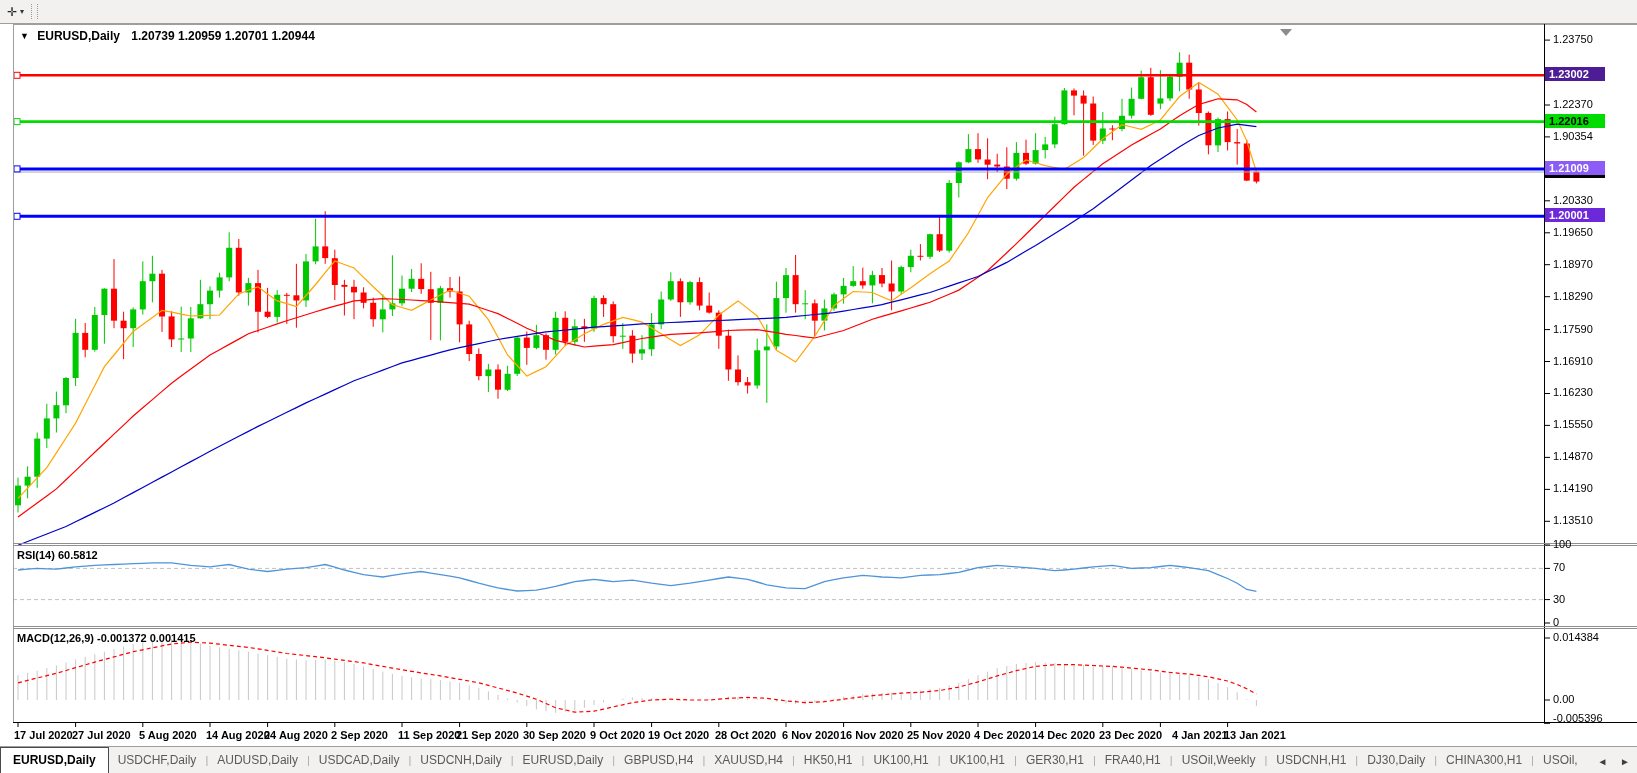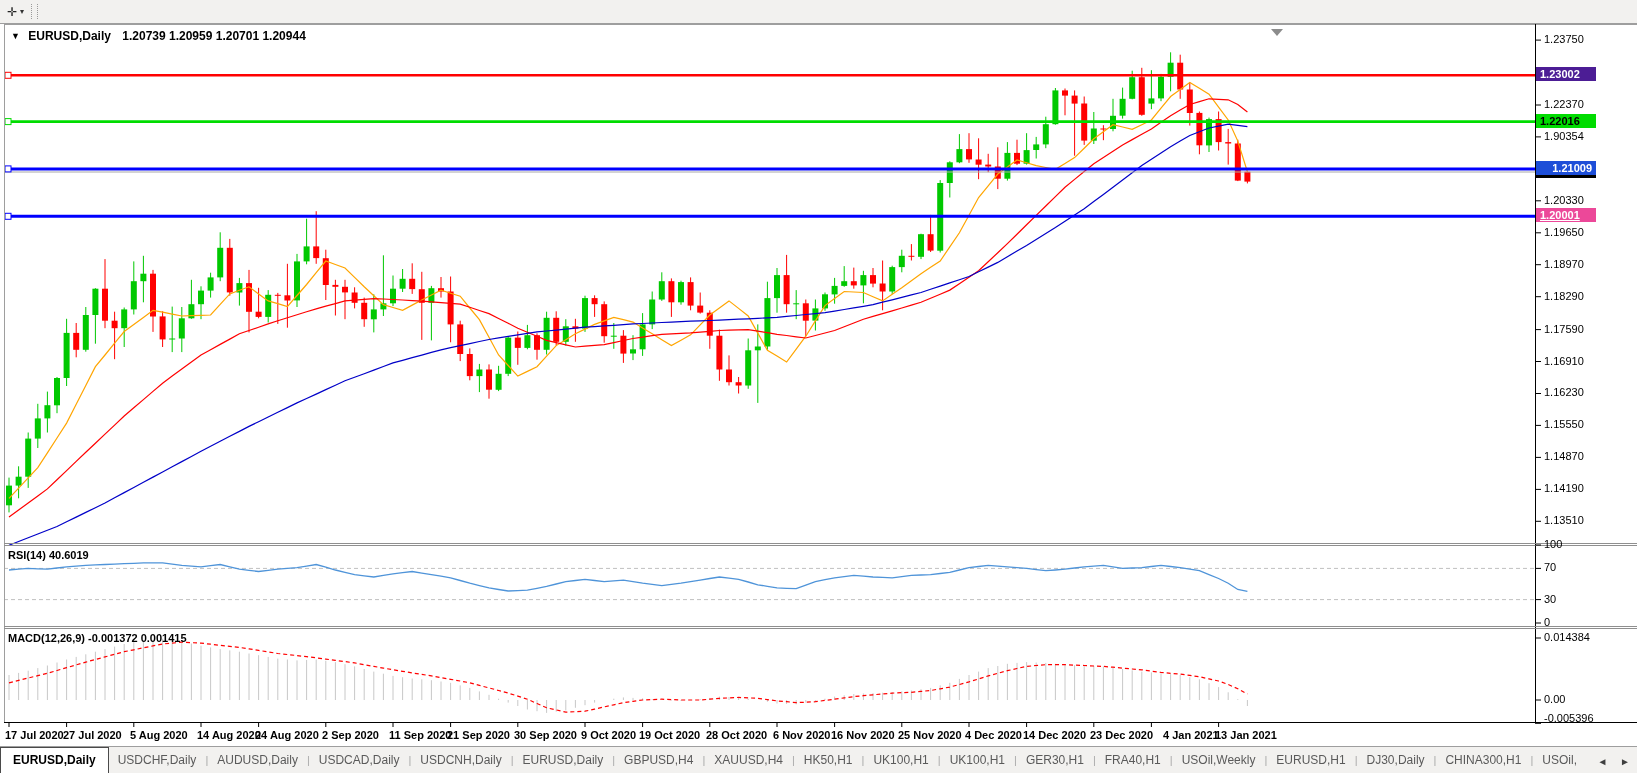--- a/index.html
+++ b/index.html
@@ -10,21 +10,21 @@
   .toolbar{position:absolute;top:0;left:0;right:0;height:24px;background:#f2f1ef;border-bottom:1px solid #9e9e9e;display:flex;align-items:center;padding-left:3px;box-sizing:border-box;}
   .tool-icon{font-size:12px;color:#222;padding:0 2px 0 4px;line-height:22px;}
   .caret-icon{font-size:8px;color:#333;padding:0 4px 0 1px;line-height:22px;}
   .grip{width:5px;height:15px;margin:0 6px 0 3px;border-left:1px dotted #9a9a9a;border-right:1px dotted #9a9a9a;}
   #tf-buttons{display:flex;align-items:center;height:100%;}
   .tf{font-size:11px;font-weight:bold;color:#3c3c3c;padding:2px 8px;margin:0 1px;border:1px solid transparent;border-radius:2px;cursor:default;}
   .tf.active{background:#fbfbfb;border-color:#8f8f8f;}
   .vsep{width:1px;height:16px;background:#c6c6c6;margin:0 5px;}
 
   
-  .chart-area{position:absolute;top:24px;left:4px;width:1548px;height:722px;background:#fff;}
+  .chart-area{position:absolute;top:24px;left:13px;width:1548px;height:722px;background:#fff;}
   #chart-svg{position:absolute;left:0;top:0;}
   .chart-title{position:absolute;left:7px;top:5px;font-size:12px;font-weight:bold;color:#000;white-space:nowrap;}
   .chart-title .caret{font-size:9px;margin-right:5px;vertical-align:1px;}
   .chart-title .ohlc{margin-left:8px;}
   .ind-label{position:absolute;font-size:11px;font-weight:bold;color:#000;white-space:nowrap;}
   .axis-label{position:absolute;left:1540px;font-size:11px;color:#000;white-space:nowrap;}
   .badge{position:absolute;left:1532px;font-size:11px;font-weight:bold;padding:1px 4px 1px 4px;min-width:52px;white-space:nowrap;}
   .date-label{position:absolute;top:705px;font-size:11px;font-weight:bold;color:#000;white-space:nowrap;}
 
   
@@ -504,21 +504,21 @@
         <line x1="1022.5999999999999" y1="698" x2="1022.5999999999999" y2="703" stroke="#000"></line>
         <line x1="1089.8" y1="698" x2="1089.8" y2="703" stroke="#000"></line>
         <line x1="1147.3999999999999" y1="698" x2="1147.3999999999999" y2="703" stroke="#000"></line>
         <line x1="1214.6" y1="698" x2="1214.6" y2="703" stroke="#000"></line>
       </svg>
     <div class="chart-title">
       <span class="caret">▼</span>
       <span>EURUSD,Daily</span>
       <span class="ohlc">1.20739 1.20959 1.20701 1.20944</span>
     </div>
-    <div class="ind-label" style="left:4px;top:525px">RSI(14) 40.6019</div>
+    <div class="ind-label" style="left:4px;top:525px">RSI(14) 60.5812</div>
     <div class="ind-label" style="left:4px;top:608px">MACD(12,26,9) -0.001372 0.001415</div>
   <div class="axis-label" style="top: 9px;">1.23750</div>
       <div class="axis-label" style="top: 74px;">1.22370</div>
       <div class="axis-label" style="top: 106px;">1.90354</div>
       <div class="axis-label" style="top: 170px;">1.20330</div>
       <div class="axis-label" style="top: 202px;">1.19650</div>
       <div class="axis-label" style="top: 234px;">1.18970</div>
       <div class="axis-label" style="top: 266px;">1.18290</div>
       <div class="axis-label" style="top: 299px;">1.17590</div>
       <div class="axis-label" style="top: 331px;">1.16910</div>
@@ -530,22 +530,22 @@
       <div class="axis-label" style="top: 514px;">100</div>
       <div class="axis-label" style="top: 537px;">70</div>
       <div class="axis-label" style="top: 569px;">30</div>
       <div class="axis-label" style="top: 592px;">0</div>
       <div class="axis-label" style="top: 607px;">0.014384</div>
       <div class="axis-label" style="top: 669px;">0.00</div>
       <div class="axis-label" style="top: 688px;">-0.005396</div>
       <div class="badge" style="top: 140px; background: rgb(0, 0, 0); color: rgb(255, 255, 255);">1.20944</div>
       <div class="badge" style="top: 43px; background: #4c1d95; color: rgb(255, 255, 255);">1.23002</div>
       <div class="badge" style="top: 90px; background: rgb(0, 220, 0); color: rgb(0, 0, 0);">1.22016</div>
-      <div class="badge" style="top: 137px; background: #1d4ed8; color: rgb(255, 255, 255); text-align: right;">1.21009</div>
-      <div class="badge" style="top: 184px; background: #ec4899; color: rgb(255, 255, 255); text-decoration: underline;">1.20001</div>
+      <div class="badge" style="top: 137px; background: #8b5cf6; color: rgb(255, 255, 255);">1.21009</div>
+      <div class="badge" style="top: 184px; background: #6d28d9; color: rgb(255, 255, 255);">1.20001</div>
       <div class="date-label" style="left: 1px;">17 Jul 2020</div>
       <div class="date-label" style="left: 59px;">27 Jul 2020</div>
       <div class="date-label" style="left: 126px;">5 Aug 2020</div>
       <div class="date-label" style="left: 193px;">14 Aug 2020</div>
       <div class="date-label" style="left: 251px;">24 Aug 2020</div>
       <div class="date-label" style="left: 318px;">2 Sep 2020</div>
       <div class="date-label" style="left: 385px;">11 Sep 2020</div>
       <div class="date-label" style="left: 443px;">21 Sep 2020</div>
       <div class="date-label" style="left: 510px;">30 Sep 2020</div>
       <div class="date-label" style="left: 577px;">9 Oct 2020</div>
@@ -583,21 +583,21 @@
         <span class="tab">UK100,H1</span>
         <span class="tabsep">|</span>
         <span class="tab">UK100,H1</span>
         <span class="tabsep">|</span>
         <span class="tab">GER30,H1</span>
         <span class="tabsep">|</span>
         <span class="tab">FRA40,H1</span>
         <span class="tabsep">|</span>
         <span class="tab">USOil,Weekly</span>
         <span class="tabsep">|</span>
-        <span class="tab">EURUSD,H1</span>
+        <span class="tab">USDCNH,H1</span>
         <span class="tabsep">|</span>
         <span class="tab">DJ30,Daily</span>
         <span class="tabsep">|</span>
         <span class="tab">CHINA300,H1</span>
         <span class="tabsep">|</span>
         <span class="tab">USOil,</span>
       </div>
     <div class="tab-arrows">
       <span>◄</span>
       <span>►</span>

